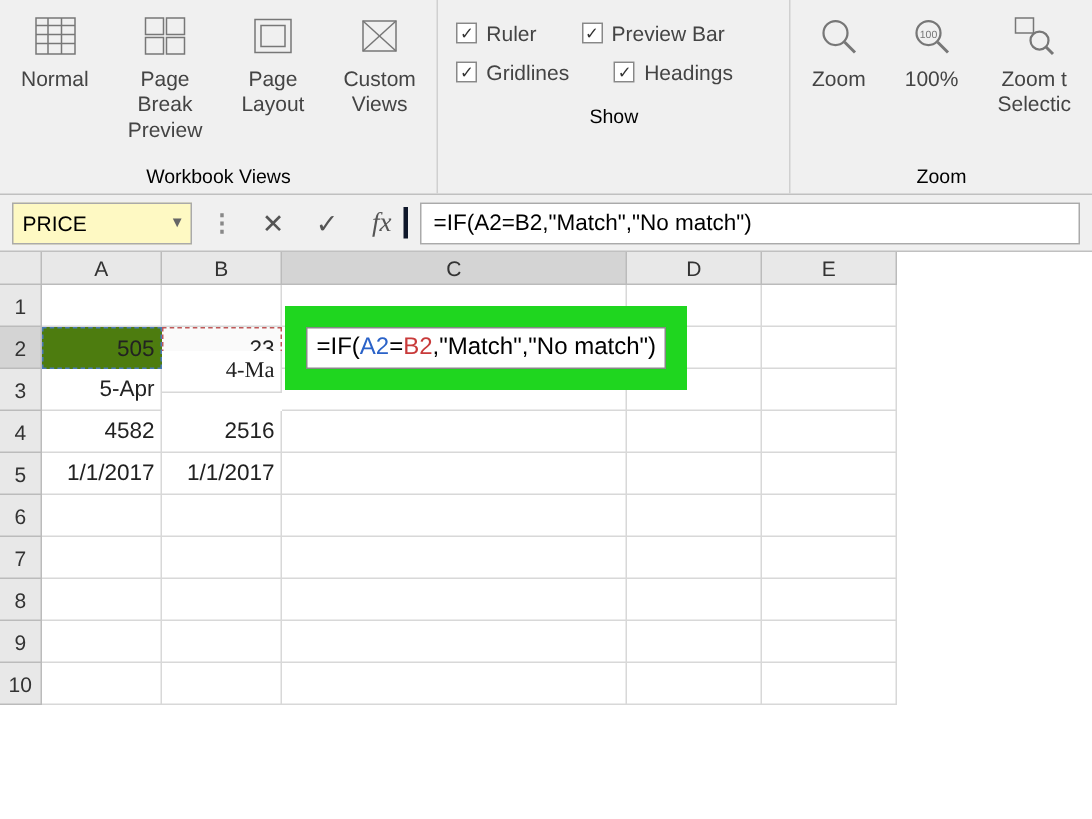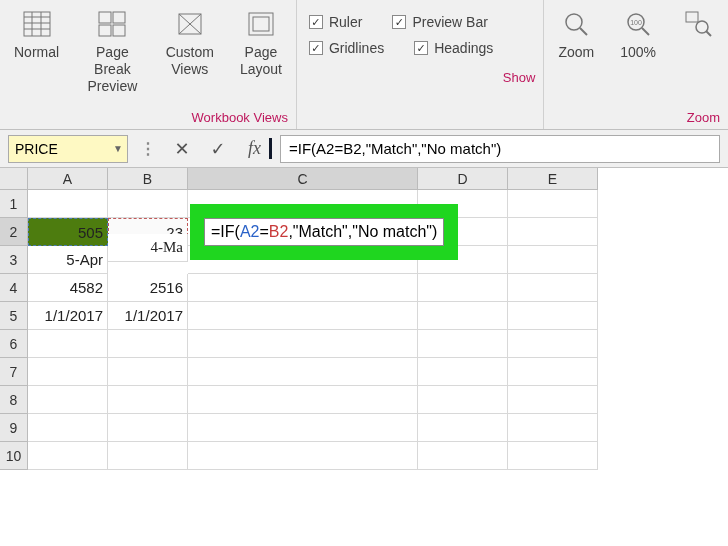--- a/index.html
+++ b/index.html
@@ -4,21 +4,21 @@
 <style>
 * { box-sizing: border-box; margin: 0; padding: 0; font-family: 'Segoe UI', Arial, sans-serif; }
 body { background: #e8e8e8; width: 728px; height: 546px; overflow: hidden; position: relative; }
 
 
 .ribbon { background: #f0f0f0; border-bottom: 1px solid #c0c0c0; height: 130px; display: flex; }
 .ribbon-group { display: flex; flex-direction: column; border-right: 1px solid #d0d0d0; padding: 4px 8px 2px; }
 .ribbon-buttons { display: flex; flex: 1; align-items: flex-start; gap: 14px; }
 .ribbon-btn { display: flex; flex-direction: column; align-items: center; padding: 4px 6px; cursor: pointer; font-size: 14px; color: #444; text-align: center; line-height: 1.2; }
 .ribbon-btn .icon { width: 32px; height: 32px; margin-bottom: 4px; display: flex; align-items: center; justify-content: center; }
-.ribbon-group-label { text-align: right; font-size: 13px; color: #be185d; padding: 4px 0 2px; }
+.ribbon-group-label { text-align: center; font-size: 13px; color: #000000; padding: 4px 0 2px; }
 .ribbon-checks { display: flex; flex-direction: column; justify-content: center; gap: 10px; padding: 10px 4px; }
 .check-row { display: flex; gap: 30px; }
 .check-item { display: flex; align-items: center; gap: 6px; font-size: 14px; color: #444; cursor: pointer; }
 .check-box { width: 14px; height: 14px; border: 1px solid #888; background: white; display: flex; align-items: center; justify-content: center; font-size: 11px; color: #333; }
 
 
 .formula-bar { display: flex; align-items: center; height: 38px; background: #f0f0f0; border-bottom: 1px solid #c0c0c0; padding: 4px 8px; gap: 8px; }
 .name-box { width: 120px; height: 28px; background: #fef9c3; border: 1px solid #aaa; display: flex; align-items: center; padding: 0 6px; font-size: 14px; position: relative; }
 .name-box-dd { position: absolute; right: 4px; font-size: 10px; color: #666; }
 .fb-sep { color: #888; font-weight: bold; padding: 0 4px; }
@@ -76,37 +76,37 @@
               <rect x="1" y="14" width="12" height="11" fill="none" stroke="#777"></rect>
               <rect x="15" y="14" width="12" height="11" fill="none" stroke="#777"></rect>
             </svg>
           </span>
         <span style="white-space:pre-line">Page Break
 Preview</span>
       </div>
       <div class="ribbon-btn">
         <span class="icon">
             <svg width="28" height="26">
+              <rect x="2" y="2" width="24" height="22" fill="none" stroke="#777"></rect>
+              <rect x="6" y="6" width="16" height="14" fill="none" stroke="#777"></rect>
+            </svg>
+          </span>
+        <span style="white-space:pre-line">Page
+Layout</span>
+      </div>
+      <div class="ribbon-btn">
+        <span class="icon">
+            <svg width="28" height="26">
               <rect x="3" y="3" width="22" height="20" fill="none" stroke="#777"></rect>
               <line x1="3" y1="3" x2="25" y2="23" stroke="#777"></line>
               <line x1="25" y1="3" x2="3" y2="23" stroke="#777"></line>
             </svg>
           </span>
         <span style="white-space:pre-line">Custom
 Views</span>
-      </div>
-      <div class="ribbon-btn">
-        <span class="icon">
-            <svg width="28" height="26">
-              <rect x="2" y="2" width="24" height="22" fill="none" stroke="#777"></rect>
-              <rect x="6" y="6" width="16" height="14" fill="none" stroke="#777"></rect>
-            </svg>
-          </span>
-        <span style="white-space:pre-line">Page
-Layout</span>
       </div>
     </div>
     <div class="ribbon-group-label">Workbook Views</div>
   </div>
 
   <div class="ribbon-group" style="width:250px">
     <div class="ribbon-checks">
       <div class="check-row">
         <div class="check-item">
             <span class="check-box">✓</span>
@@ -153,20 +153,22 @@
         <span>100%</span>
       </div>
       <div class="ribbon-btn">
         <span class="icon">
             <svg width="28" height="28">
               <rect x="2" y="2" width="12" height="10" fill="none" stroke="#777"></rect>
               <circle cx="18" cy="17" r="6" fill="none" stroke="#777" stroke-width="1.5"></circle>
               <line x1="22" y1="21" x2="27" y2="26" stroke="#777" stroke-width="2"></line>
             </svg>
           </span>
+        <span style="white-space:pre-line">Zoom t
+Selectic</span>
       </div>
     </div>
     <div class="ribbon-group-label">Zoom</div>
   </div>
 </div>
 
 <div class="formula-bar">
   <div class="name-box">
     <span>PRICE</span>
     <span class="name-box-dd">▼</span>

